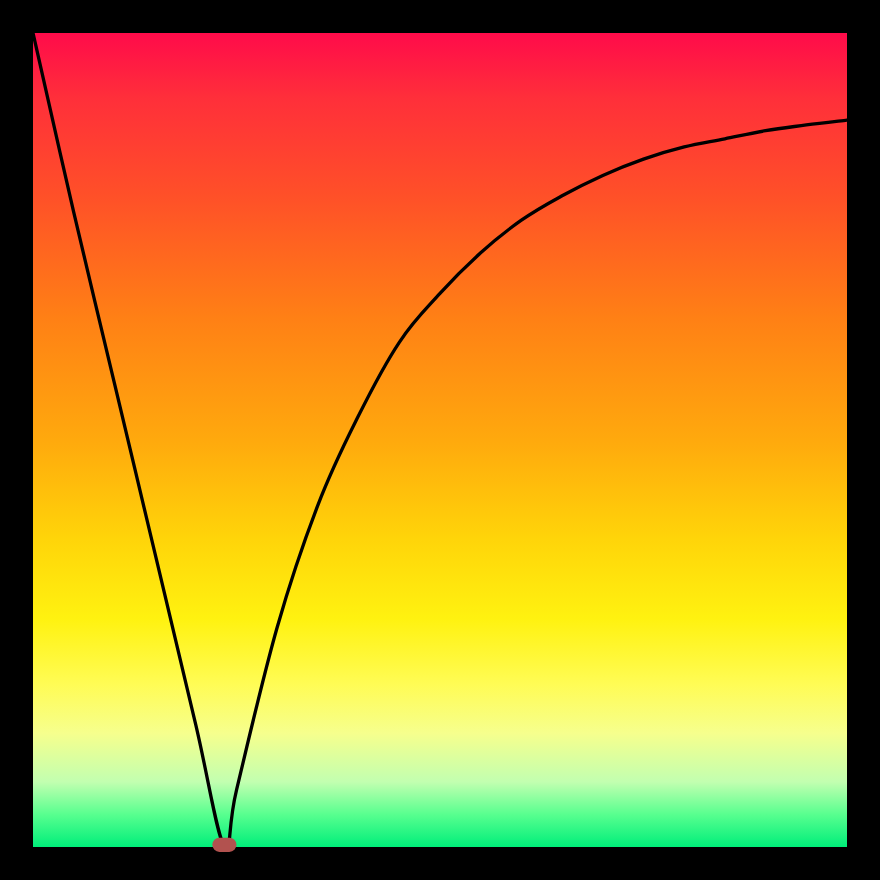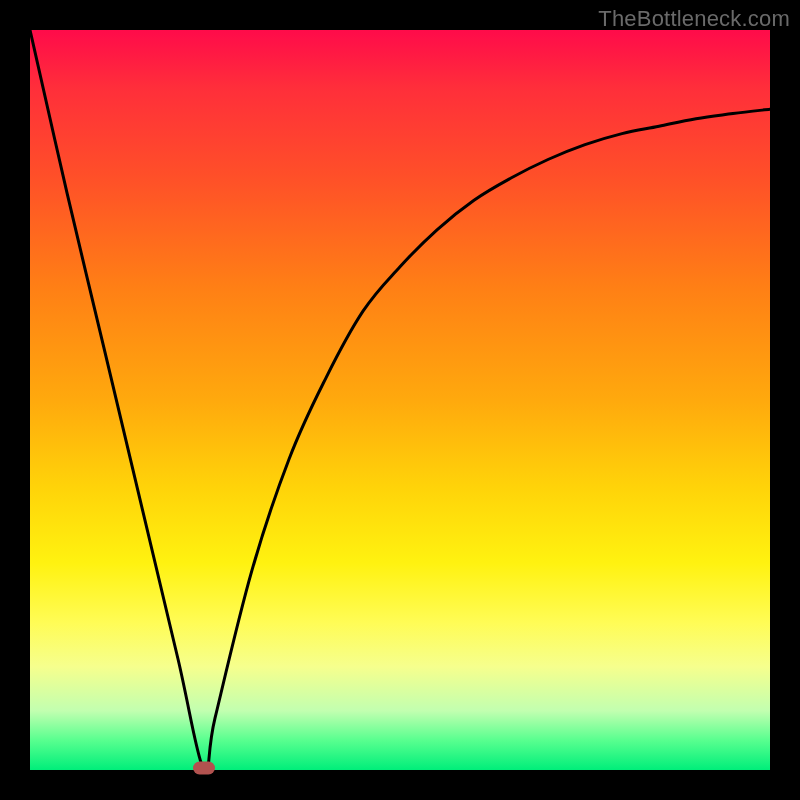--- a/index.html
+++ b/index.html
@@ -63,20 +63,19 @@
     background: #b2524f;
     border-radius: 7px;
     transform: translate(-50%, -50%);
     z-index: 5;
   }
 </style>
 </head>
 <body>
 
 <div class="frame">
-  <div class="watermark">TheBottleneck.com</div>
   <div class="plot">
     <svg class="curve" viewBox="0 0 740 740" preserveAspectRatio="none">
       <path id="curve-path" fill="none" stroke="#000" stroke-width="3" stroke-linecap="round" stroke-linejoin="round" d="M 0.0 0.0 C 6.7 29.3, 23.7 105.5, 37.0 162.8 C 50.3 220.1, 60.7 262.3, 74.0 318.2 C 87.3 374.1, 97.7 417.7, 111.0 473.6 C 124.3 529.5, 136.7 581.0, 148.0 629.0 C 159.3 677.0, 167.2 729.3, 173.9 740.0 C 180.6 750.7, 176.3 724.2, 185.0 688.2 C 193.7 652.2, 208.7 586.8, 222.0 540.2 C 235.3 493.6, 245.7 463.8, 259.0 429.2 C 272.3 394.6, 282.7 374.4, 296.0 347.8 C 309.3 321.2, 319.7 301.2, 333.0 281.2 C 346.3 261.2, 356.7 251.5, 370.0 236.8 C 383.3 222.1, 393.7 211.8, 407.0 199.8 C 420.3 187.8, 430.7 179.5, 444.0 170.2 C 457.3 160.9, 467.7 155.3, 481.0 148.0 C 494.3 140.7, 504.7 135.5, 518.0 129.5 C 531.3 123.5, 541.7 119.4, 555.0 114.7 C 568.3 110.0, 578.7 106.9, 592.0 103.6 C 605.3 100.3, 615.7 98.9, 629.0 96.2 C 642.3 93.5, 652.7 91.1, 666.0 88.8 C 679.3 86.5, 689.7 85.4, 703.0 83.6 C 716.3 81.9, 733.3 80.0, 740.0 79.2"></path>
     </svg>
     <div class="marker" id="min-marker" style="left: 173.9px; top: 738px;"></div>
   </div>
 </div>
 
 </body></html>

